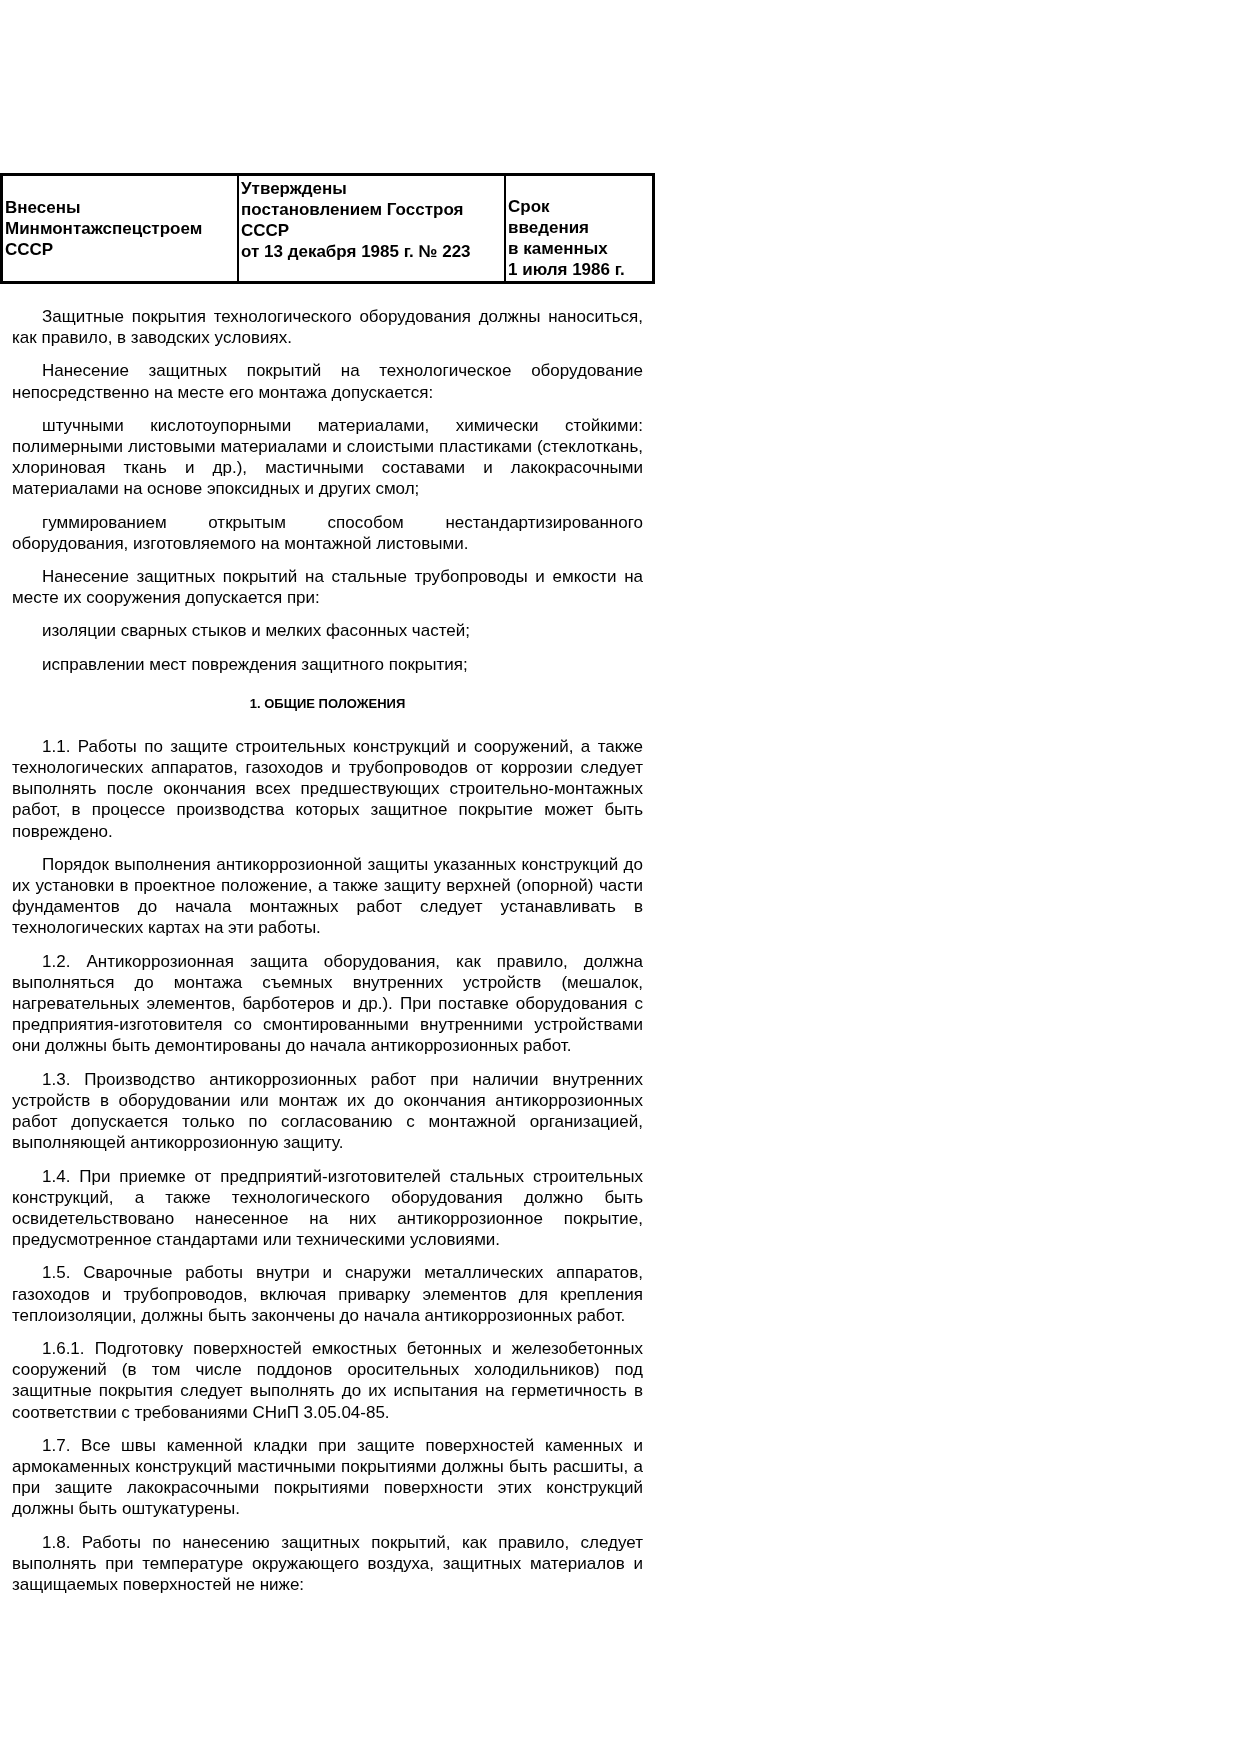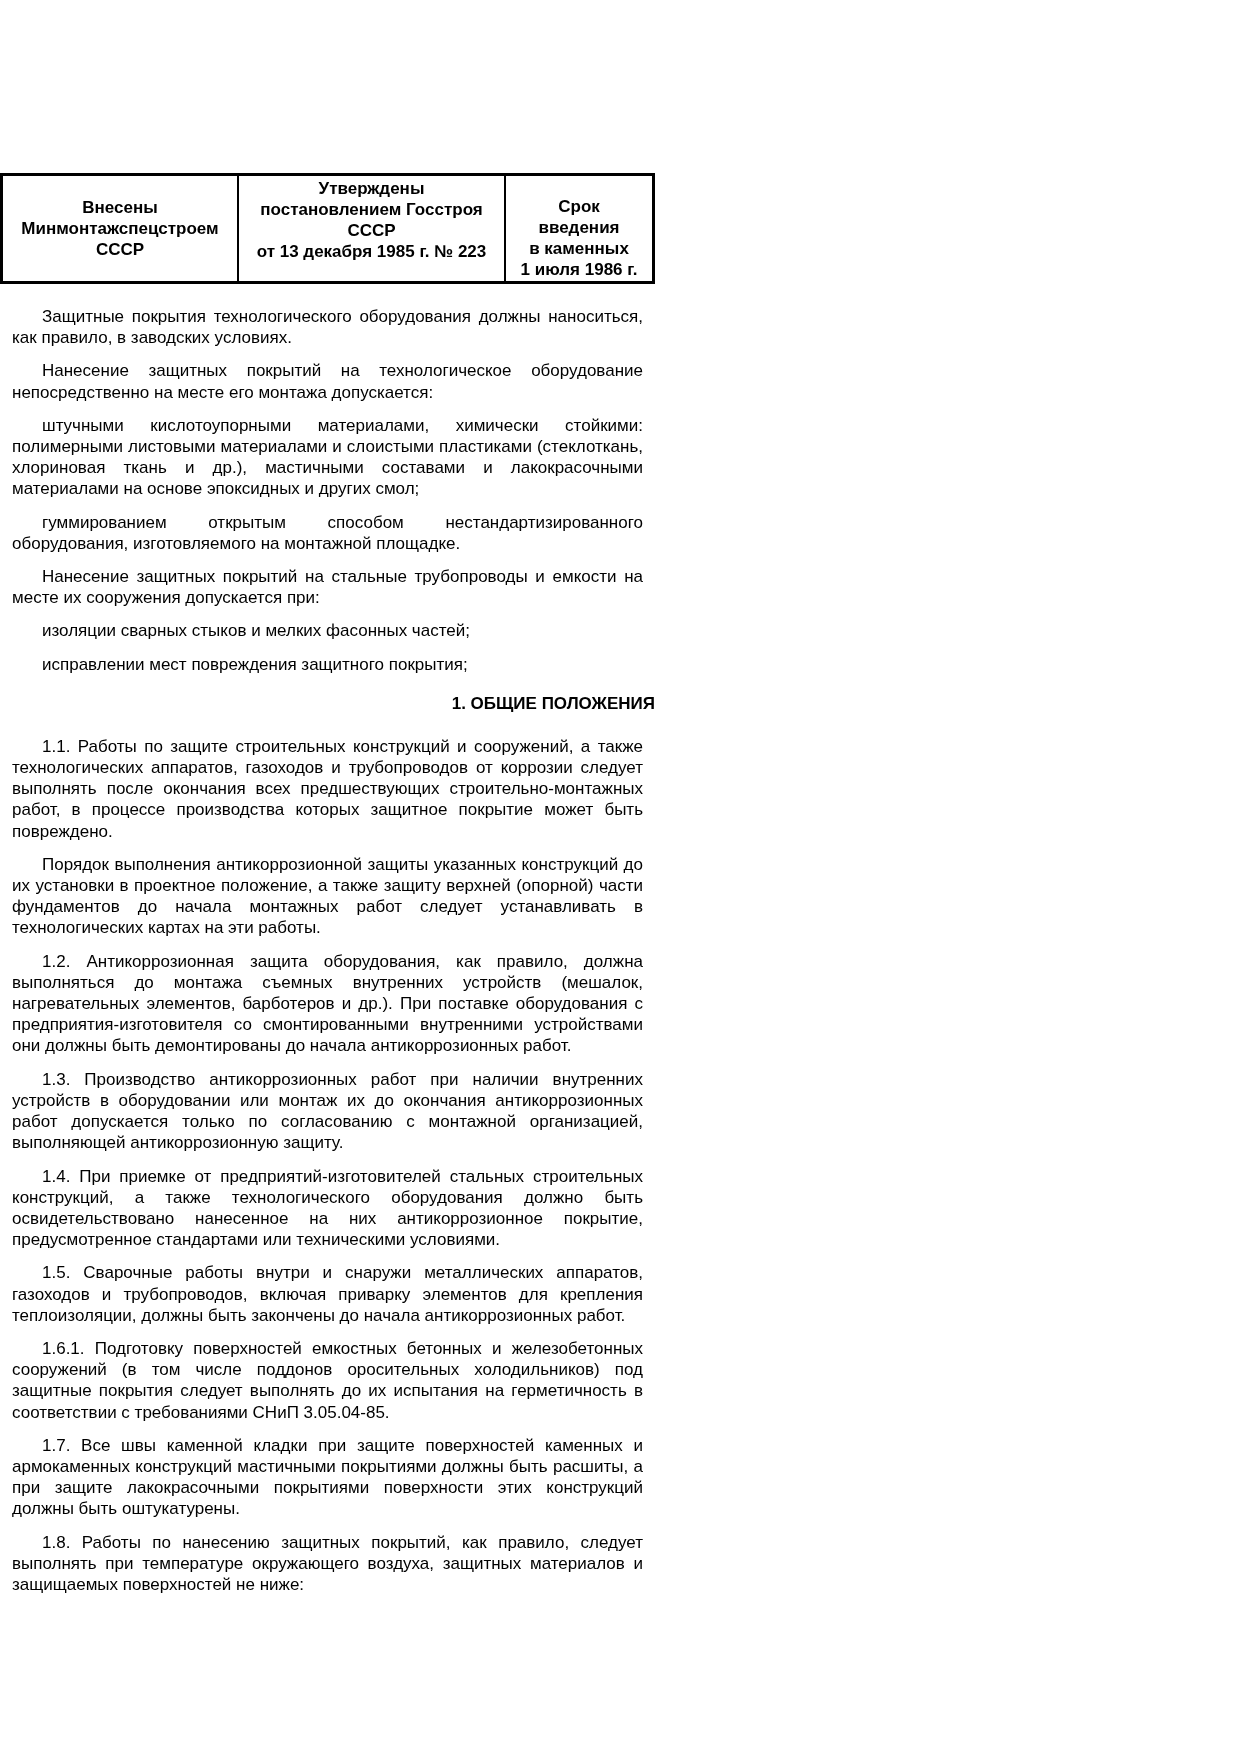--- a/index.html
+++ b/index.html
@@ -1,28 +1,28 @@
 <!DOCTYPE html>
 <html><head>
 <meta charset="utf-8">
 <style>
   html, body { margin:0; padding:0; background:#ffffff; }
   body { width:1240px; height:1753px; position:relative; overflow:hidden;
          font-family:"Liberation Sans", sans-serif; color:#000; }
   .page { position:absolute; left:0; top:173px; width:655px; }
   table.hdr { border-collapse:collapse; width:655px; height:111px;
               border:3px solid #000; font-weight:bold; font-size:17px; line-height:21px; }
-  table.hdr td { border-left:2px solid #000; text-align:center; vertical-align:middle; padding:0 2px; }
+  table.hdr td { border-left:2px solid #000; text-align:left; vertical-align:middle; padding:0 2px; }
   table.hdr td:first-child { border-left:none; }
   table.hdr td.c1 { width:230px; }
   table.hdr td.c2 { width:261px; vertical-align:top; padding-top:2px; }
   table.hdr td.c3 { vertical-align:top; padding-top:20px; }
   .body { margin-top:22px; font-size:17px; line-height:21.2px; }
   .body p { margin:12px; text-align:justify; text-indent:30px; }
-  .body h2 { margin:18px 0 22px 0; font-size:17px; line-height:21px; text-align:right; font-weight:bold; }
+  .body h2 { margin:18px 0 22px 0; font-size:13px; line-height:21px; text-align:center; font-weight:bold; }
   .num { font-weight:normal; }
 </style>
 </head>
 <body>
 
 <div class="page">
   <table class="hdr">
     <tbody>
         <tr>
       <td class="c1">
@@ -43,21 +43,21 @@
         <div>1 июля 1986 г.</div>
       </td>
     </tr>
   </tbody>
     </table>
 
   <div class="body">
     <p>Защитные покрытия технологического оборудования должны наноситься, как правило, в заводских условиях.</p>
     <p>Нанесение защитных покрытий на технологическое оборудование непосредственно на месте его монтажа допускается:</p>
     <p>штучными кислотоупорными материалами, химически стойкими: полимерными листовыми материалами и слоистыми пластиками (стеклоткань, хлориновая ткань и др.), мастичными составами и лакокрасочными материалами на основе эпоксидных и других смол;</p>
-    <p>гуммированием открытым способом нестандартизированного оборудования, изготовляемого на монтажной площадке.</p>
+    <p>гуммированием открытым способом нестандартизированного оборудования, изготовляемого на монтажной листовыми.</p>
     <p>Нанесение защитных покрытий на стальные трубопроводы и емкости на месте их сооружения допускается при:</p>
     <p>изоляции сварных стыков и мелких фасонных частей;</p>
     <p>исправлении мест повреждения защитного покрытия;</p>
 
     <h2>1. ОБЩИЕ ПОЛОЖЕНИЯ</h2>
 
     <p><span class="num">1.1.</span><span> Работы по защите строительных конструкций и сооружений, а также технологических аппаратов, газоходов и трубопроводов от коррозии следует выполнять после окончания всех предшествующих строительно-монтажных работ, в процессе производства которых защитное покрытие может быть повреждено.</span></p>
     <p><span>Порядок выполнения антикоррозионной защиты указанных конструкций до их установки в проектное положение, а также защиту верхней (опорной) части фундаментов до начала монтажных работ следует устанавливать в технологических картах на эти работы.</span></p>
     <p><span class="num">1.2.</span><span> Антикоррозионная защита оборудования, как правило, должна выполняться до монтажа съемных внутренних устройств (мешалок, нагревательных элементов, барботеров и др.). При поставке оборудования с предприятия-изготовителя со смонтированными внутренними устройствами они должны быть демонтированы до начала антикоррозионных работ.</span></p>
     <p><span class="num">1.3.</span><span> Производство антикоррозионных работ при наличии внутренних устройств в оборудовании или монтаж их до окончания антикоррозионных работ допускается только по согласованию с монтажной организацией, выполняющей антикоррозионную защиту.</span></p>

